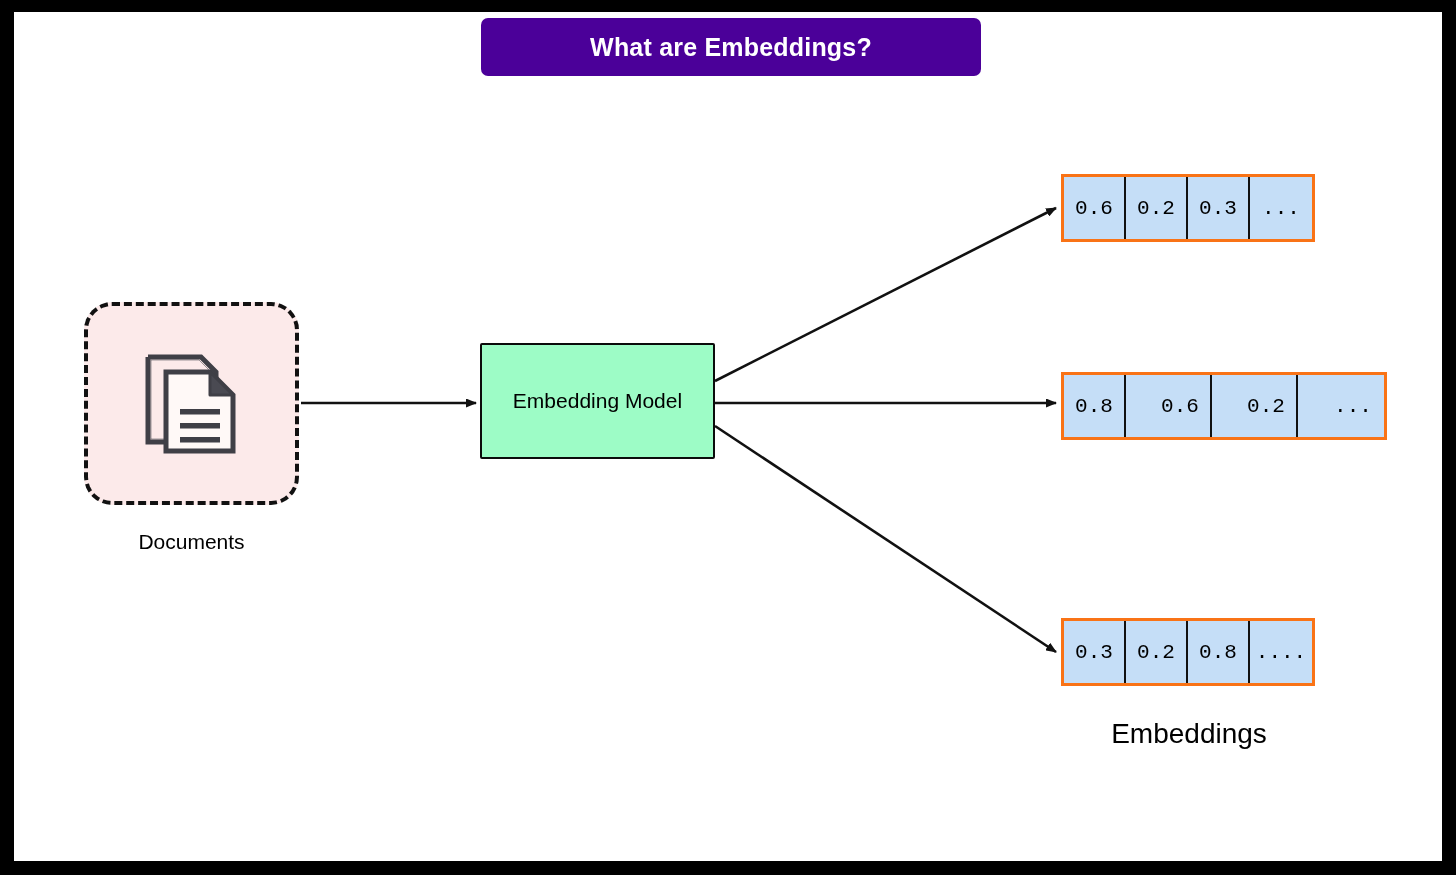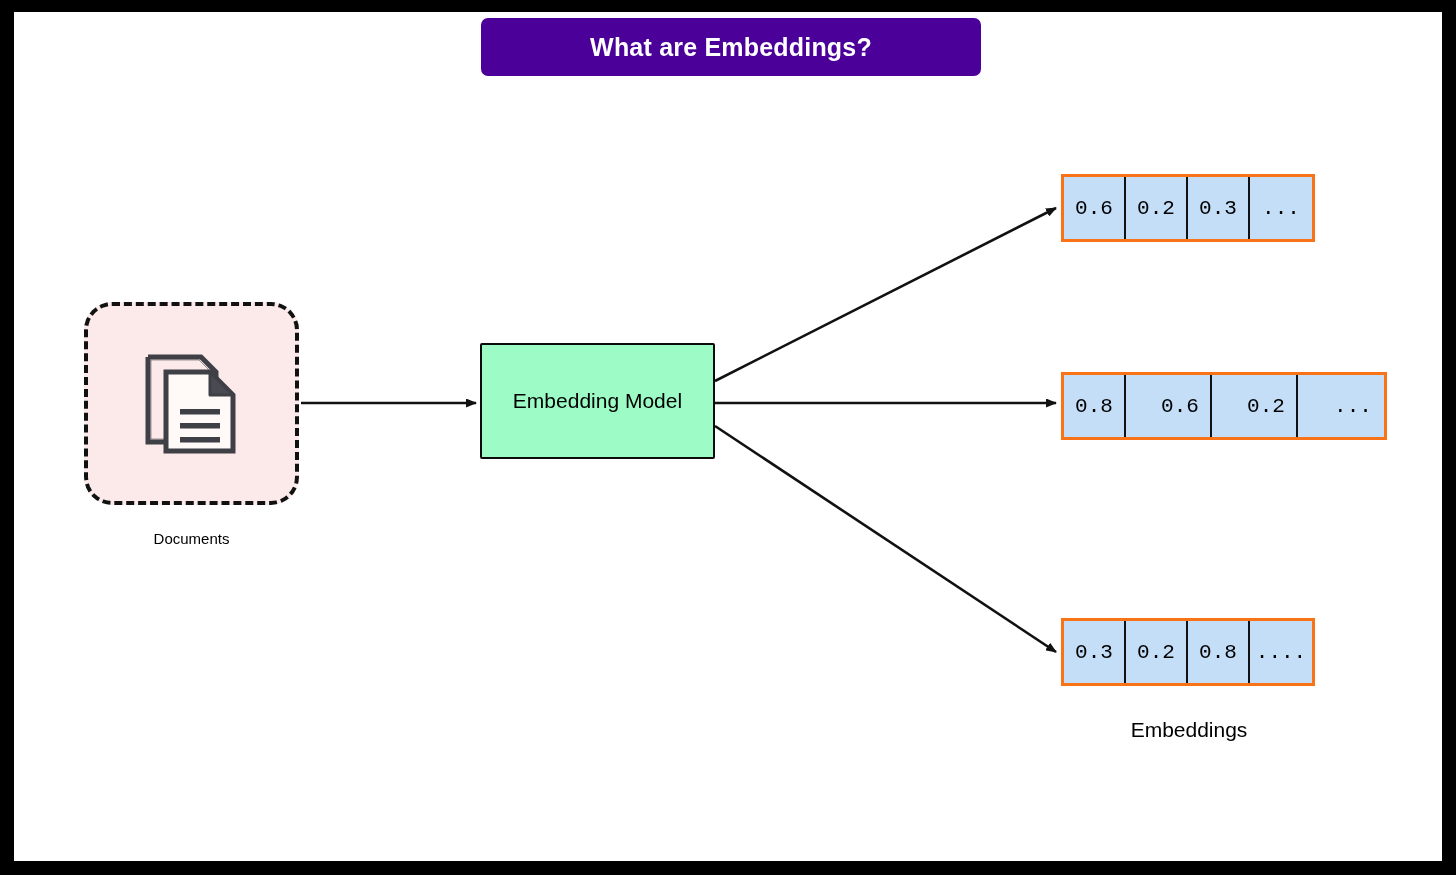--- a/index.html
+++ b/index.html
@@ -71,21 +71,21 @@
     transform: translate(-50%, -50%);
     width: 96px;
     height: 102px;
   }
   #documents-label {
     position: absolute;
     left: 70px;
     top: 518px;
     width: 215px;
     text-align: center;
-    font-size: 15px;
+    font-size: 21px;
     color: #000000;
   }
 
   
   #model-node {
     position: absolute;
     left: 466px;
     top: 331px;
     width: 235px;
     height: 116px;
@@ -130,21 +130,21 @@
   #vector-row-0 { left: 1047px; top: 162px; }
   #vector-row-1 { left: 1047px; top: 360px; gap: 24px; }
   #vector-row-2 { left: 1047px; top: 606px; }
 
   #embeddings-label {
     position: absolute;
     left: 1047px;
     top: 706px;
     width: 256px;
     text-align: center;
-    font-size: 21px;
+    font-size: 28px;
     color: #000000;
   }
 
   
   #arrows {
     position: absolute;
     left: 0;
     top: 0;
     width: 1432px;
     height: 853px;

